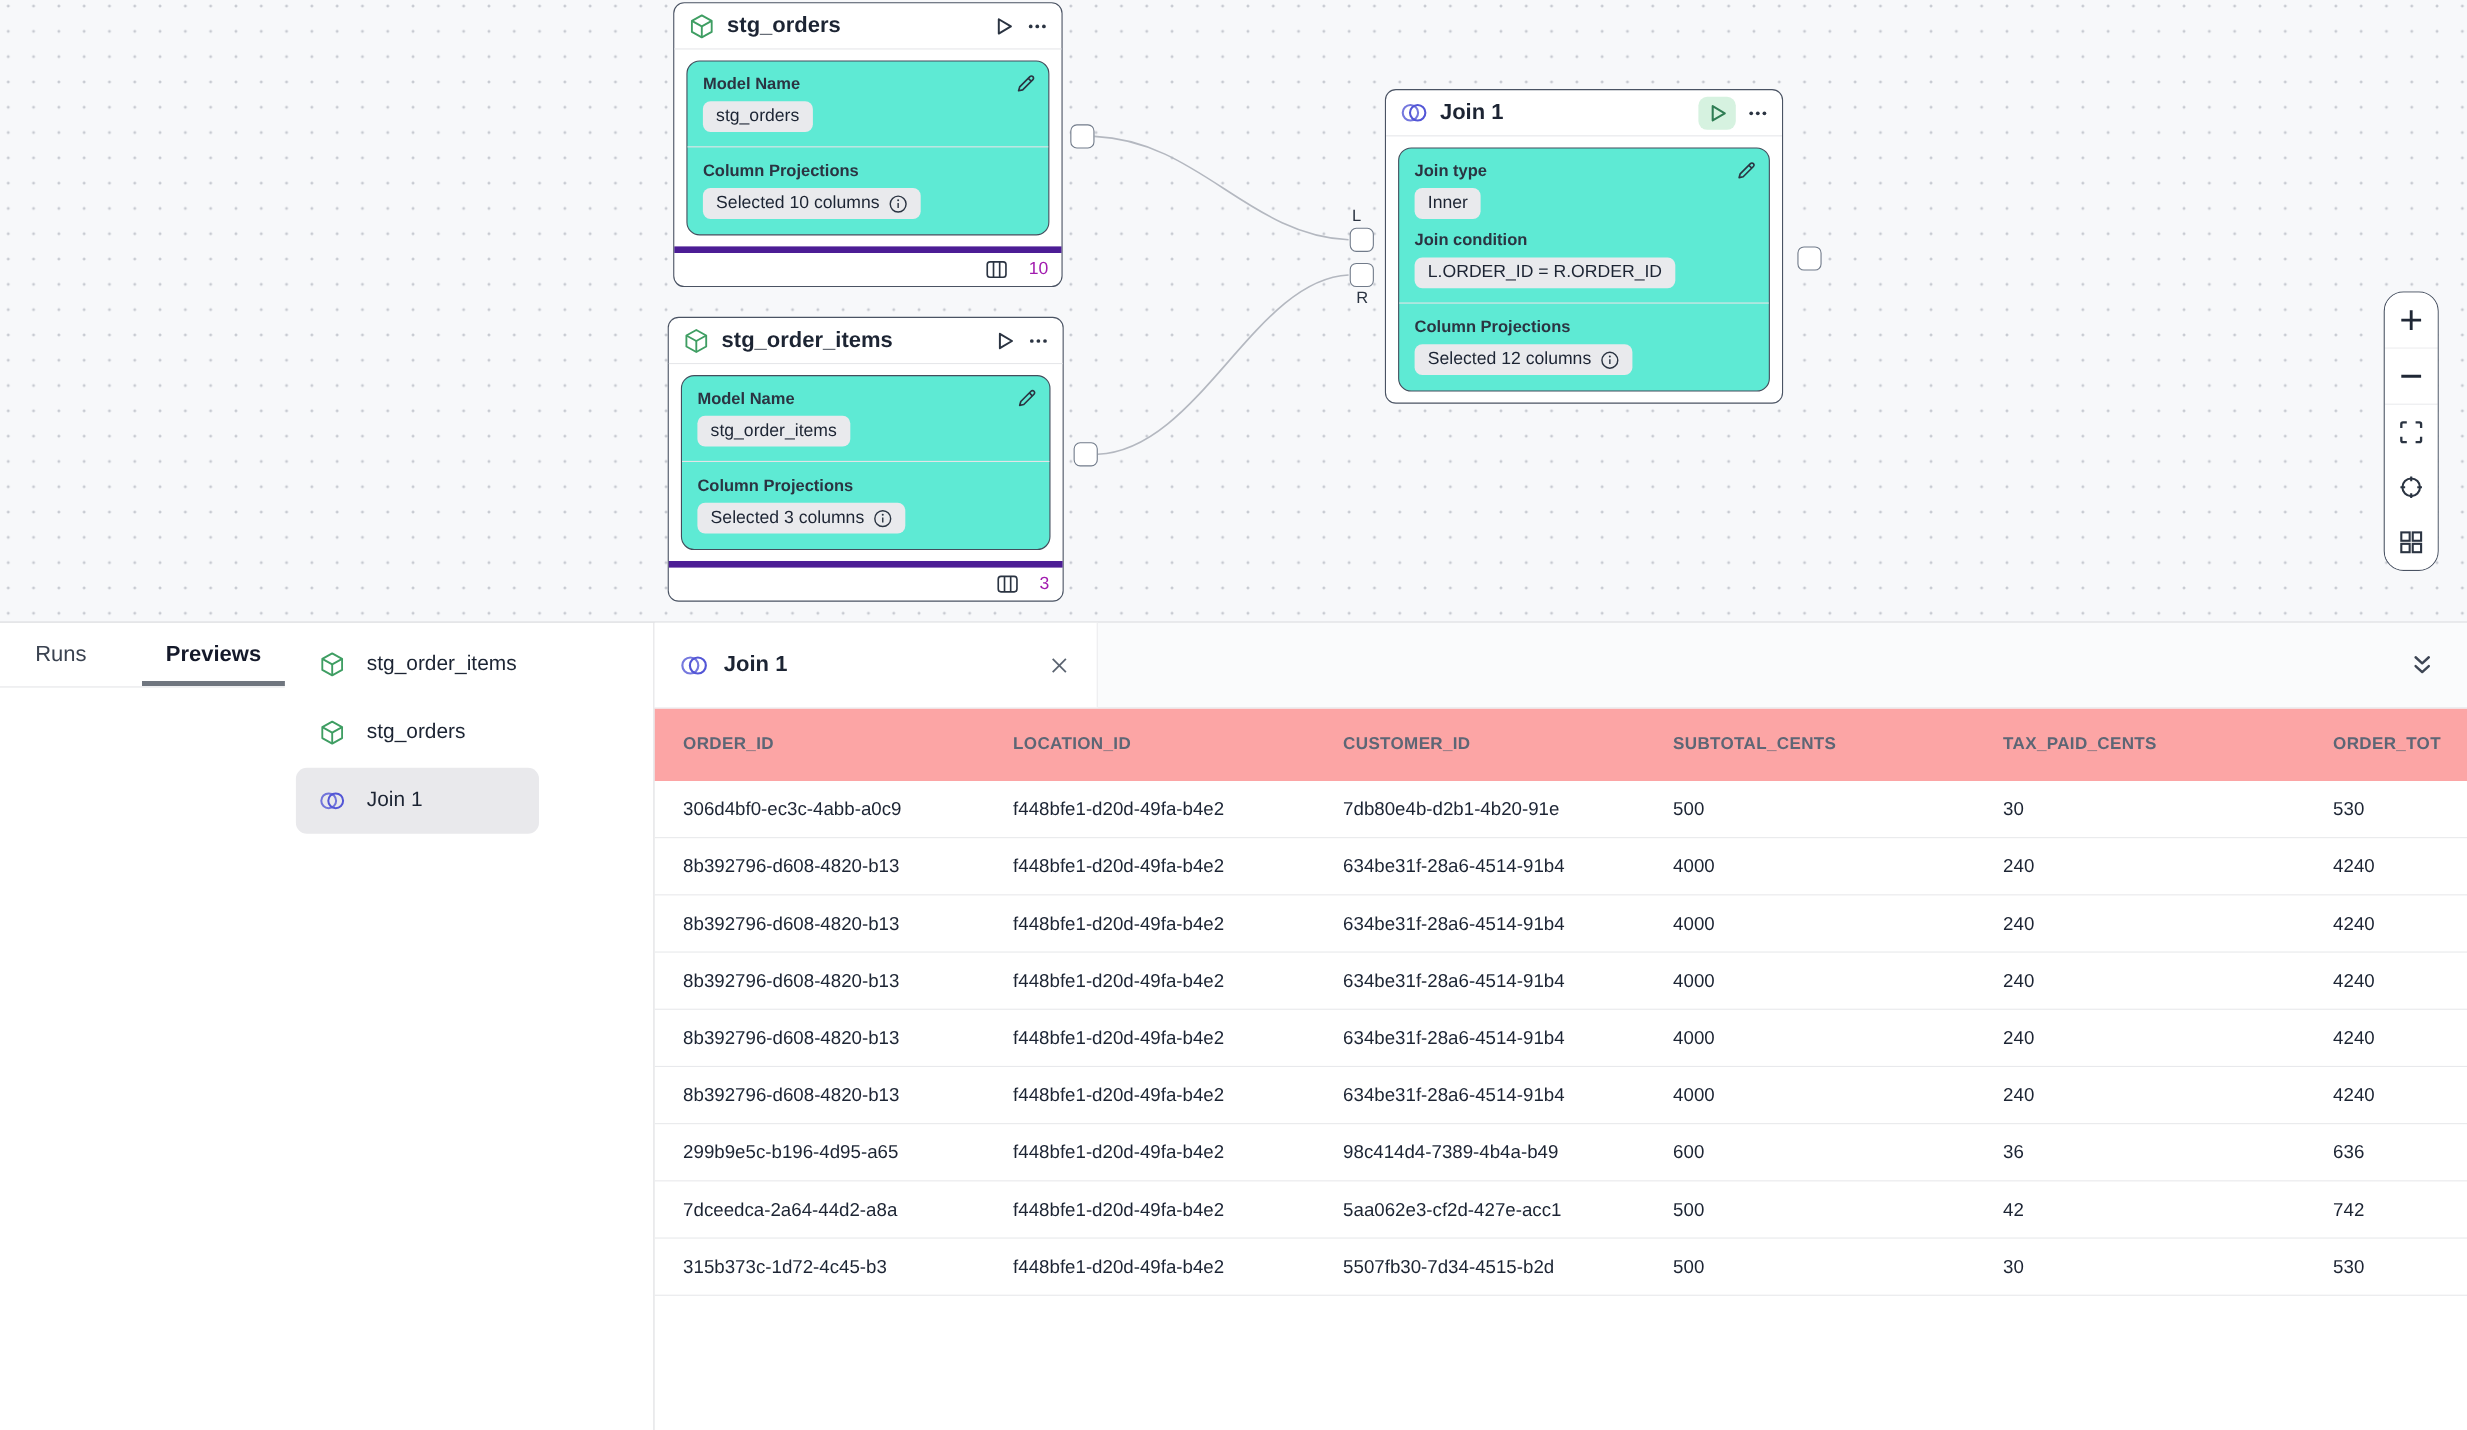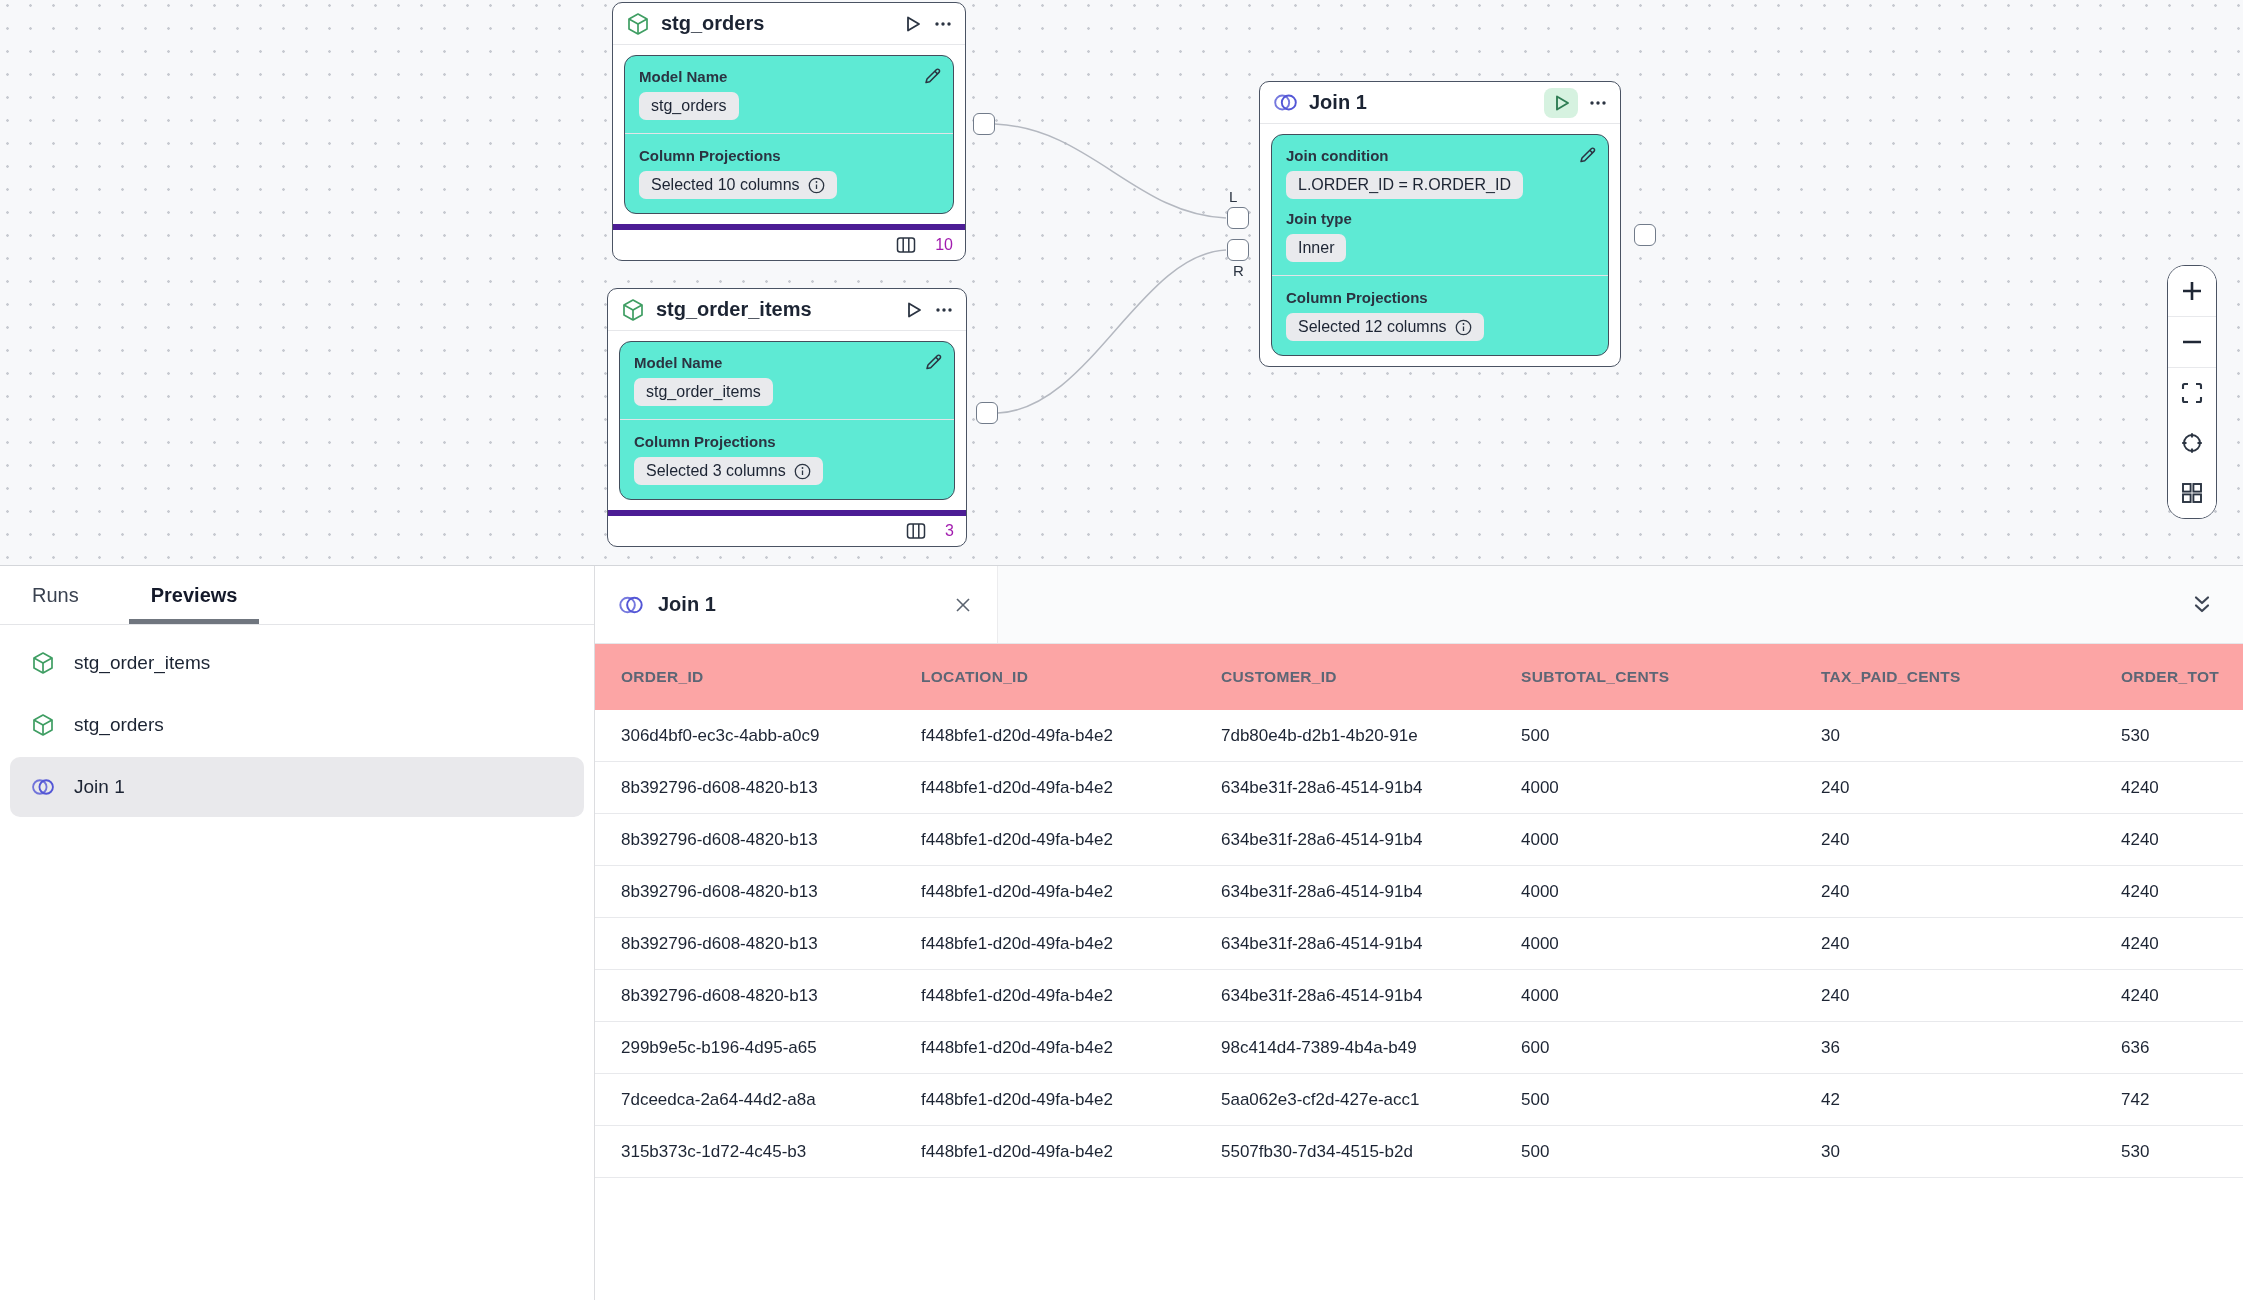--- a/index.html
+++ b/index.html
@@ -38,21 +38,21 @@
     border:1.6px solid #717b8a; border-radius:6px; }
   .edge-label { position:absolute; font-size:15px; color:#2b3442; }
   
   #zoomctl { position:absolute; left:2167px; top:265px; width:50px; background:#fff;
     border:1.6px solid #4a5363; border-radius:18px; display:flex; flex-direction:column; overflow:hidden; }
   .zbtn { height:50px; display:flex; align-items:center; justify-content:center; background:#fff; border:none; }
   .zsep { height:1px; background:#e8e9ec; }
   
   #panel { position:absolute; left:0; top:565px; width:2243px; height:735px;
     border-top:1.6px solid #d4d6da; background:#fff; display:flex; }
-  #sidebar { width:595px; flex:0 0 595px; border-right:1.6px solid #dcdde0; display:flex; flex-direction:column; }
+  #sidebar { width:595px; flex:0 0 595px; border-right:1.6px solid #dcdde0; display:flex; flex-direction:row; }
   .tabs-row { height:59px; display:flex; align-items:stretch; padding-left:28px; gap:46px;
     border-bottom:1px solid #e4e5e8; }
   .tab { display:flex; align-items:center; font-size:20px; color:#3a4250; padding:0 4px; }
   .tab.active { font-weight:700; color:#14192a; padding:0 22px; box-shadow:inset 0 -5px 0 #70767f; }
   .side-list { padding-top:6px; }
   .side-item { height:60px; display:flex; align-items:center; gap:18px; padding:0 20px;
     margin:2px 10px; border-radius:10px; font-size:19px; color:#1c2433; }
   .side-item.selected { background:#e9e9ec; }
   #main { flex:1; display:flex; flex-direction:column; overflow:hidden; position:relative; }
   .strip { height:78px; flex:0 0 78px; background:#fafbfc; border-bottom:1px solid #e6e7ea;
@@ -233,26 +233,26 @@
       </div>
       <div class="node-body">
         <div class="card">
           <span class="pencil-btn icon-btn">
             <svg width="20" height="20" viewBox="0 0 20 20" fill="none" stroke="#2b3442" stroke-width="1.5" stroke-linejoin="round">
                 <path d="M4 16.5 L5 13 L14.3 3.7 A1.9 1.9 0 0 1 17 6.4 L7.7 15.7 L4 16.5 Z"></path>
                 <path d="M12.8 5.2 L15.5 7.9"></path>
               </svg>
           </span>
           <div class="field-group">
+            <div class="field-label">Join type</div>
+            <span class="pill">Inner</span>
+          </div>
+          <div class="field-group">
             <div class="field-label">Join condition</div>
             <span class="pill">L.ORDER_ID = R.ORDER_ID</span>
-          </div>
-          <div class="field-group">
-            <div class="field-label">Join type</div>
-            <span class="pill">Inner</span>
           </div>
           <div class="card-divider"></div>
           <div class="field-group">
             <div class="field-label">Column Projections</div>
             <span class="pill">
               <span>Selected 12 columns</span>
               <span>
                 <svg width="17" height="17" viewBox="0 0 17 17" fill="none" stroke="#2b3442" stroke-width="1.3">
                     <circle cx="8.5" cy="8.5" r="7.2"></circle>
                     <path d="M8.5 7.5 V12"></path>

